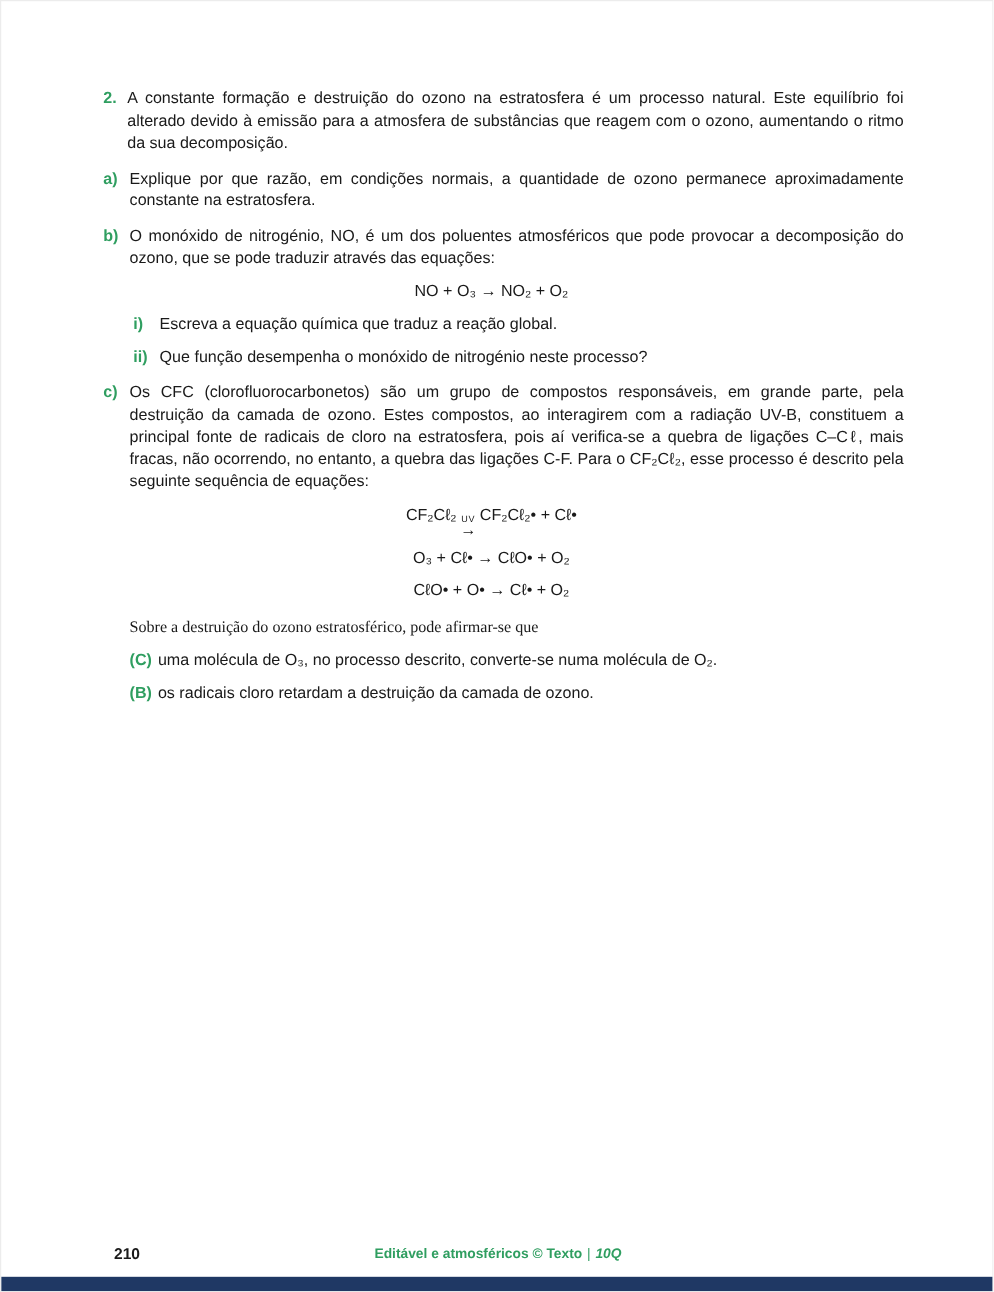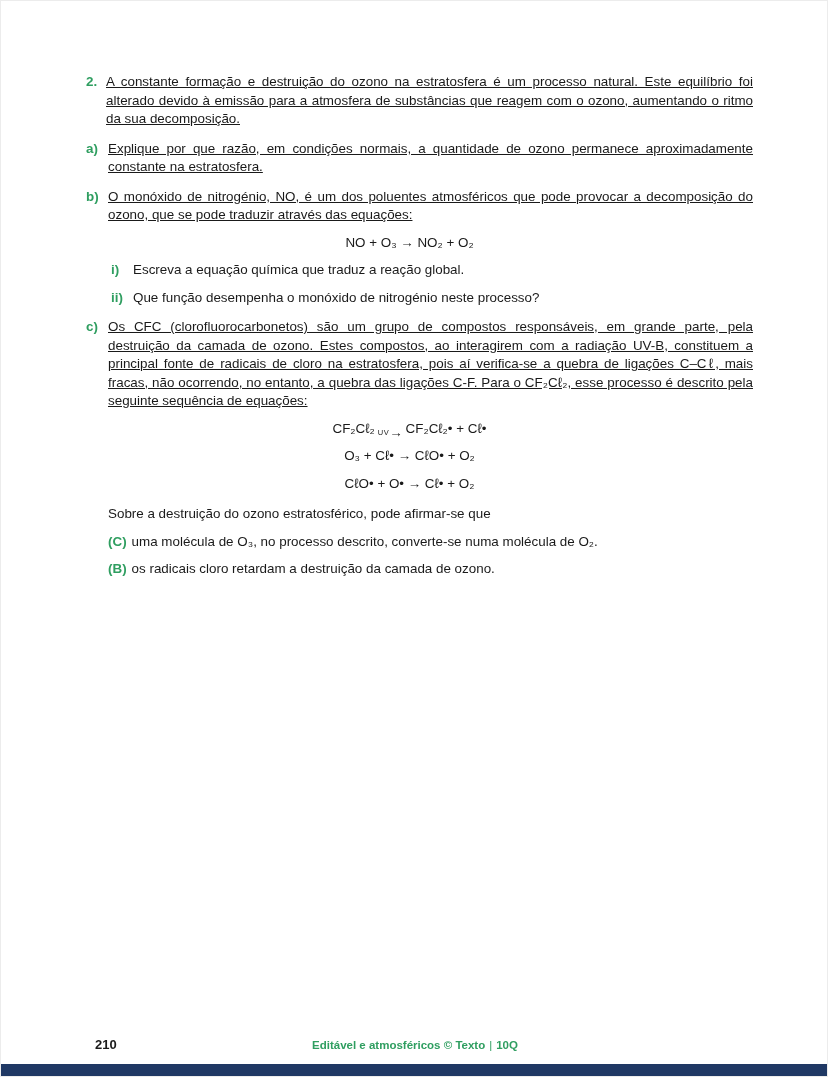--- a/index.html
+++ b/index.html
@@ -25,41 +25,41 @@
   .row { display: flex; align-items: flex-start; }
   .lbl {
     flex: none;
     font-weight: bold;
   }
   .green { color: var(--accent); }
   .q-root > .lbl { width: 20px; }
   .item { margin-top: 11px; }
   .item > .lbl { width: 22px; }
   .body { flex: 1 1 auto; min-width: 0; }
-  .justify { text-align: justify; text-decoration: underline; }
+  .justify { text-align: justify; }
   .equation {
     margin: 9px 0 9px -42px;
     text-align: center;
   }
   .arrow-stack {
     display: inline-flex;
-    flex-direction: row;
+    flex-direction: column;
     align-items: center;
     vertical-align: -2px;
     margin: 0 3px;
   }
   .uv-label {
     font-size: 7.5px;
     line-height: 7px;
     letter-spacing: 0.5px;
   }
   .arrow-glyph { line-height: 11px; }
   .subitem { margin-top: 9px; margin-left: 3px; }
   .subitem > .lbl { width: 22px; }
-  .stem { margin-top: 12px; }
+  .stem { margin-top: 12px; font-family: Liberation Serif, serif; }
   .option { margin-top: 9px; }
   .option-label { font-weight: bold; color: var(--accent); margin-right: 5px; }
   .footer {
     position: absolute;
     left: 0;
     top: 1036px;
     width: 664px;
     height: 20px;
   }
   .page-num {
@@ -74,21 +74,21 @@
     position: absolute;
     left: 0;
     width: 828px;
     top: 2px;
     text-align: center;
     font-size: 11.5px;
     color: var(--accent);
     font-weight: bold;
   }
   .credit-sep { margin: 0 4px; font-weight: normal; }
-  .credit-book { }
+  .credit-book { font-style: italic; }
   .bottom-bar {
     position: absolute;
     left: 0;
     bottom: 0;
     width: 828px;
     height: 12px;
     background: var(--bar);
   }
 </style>
 </head>

